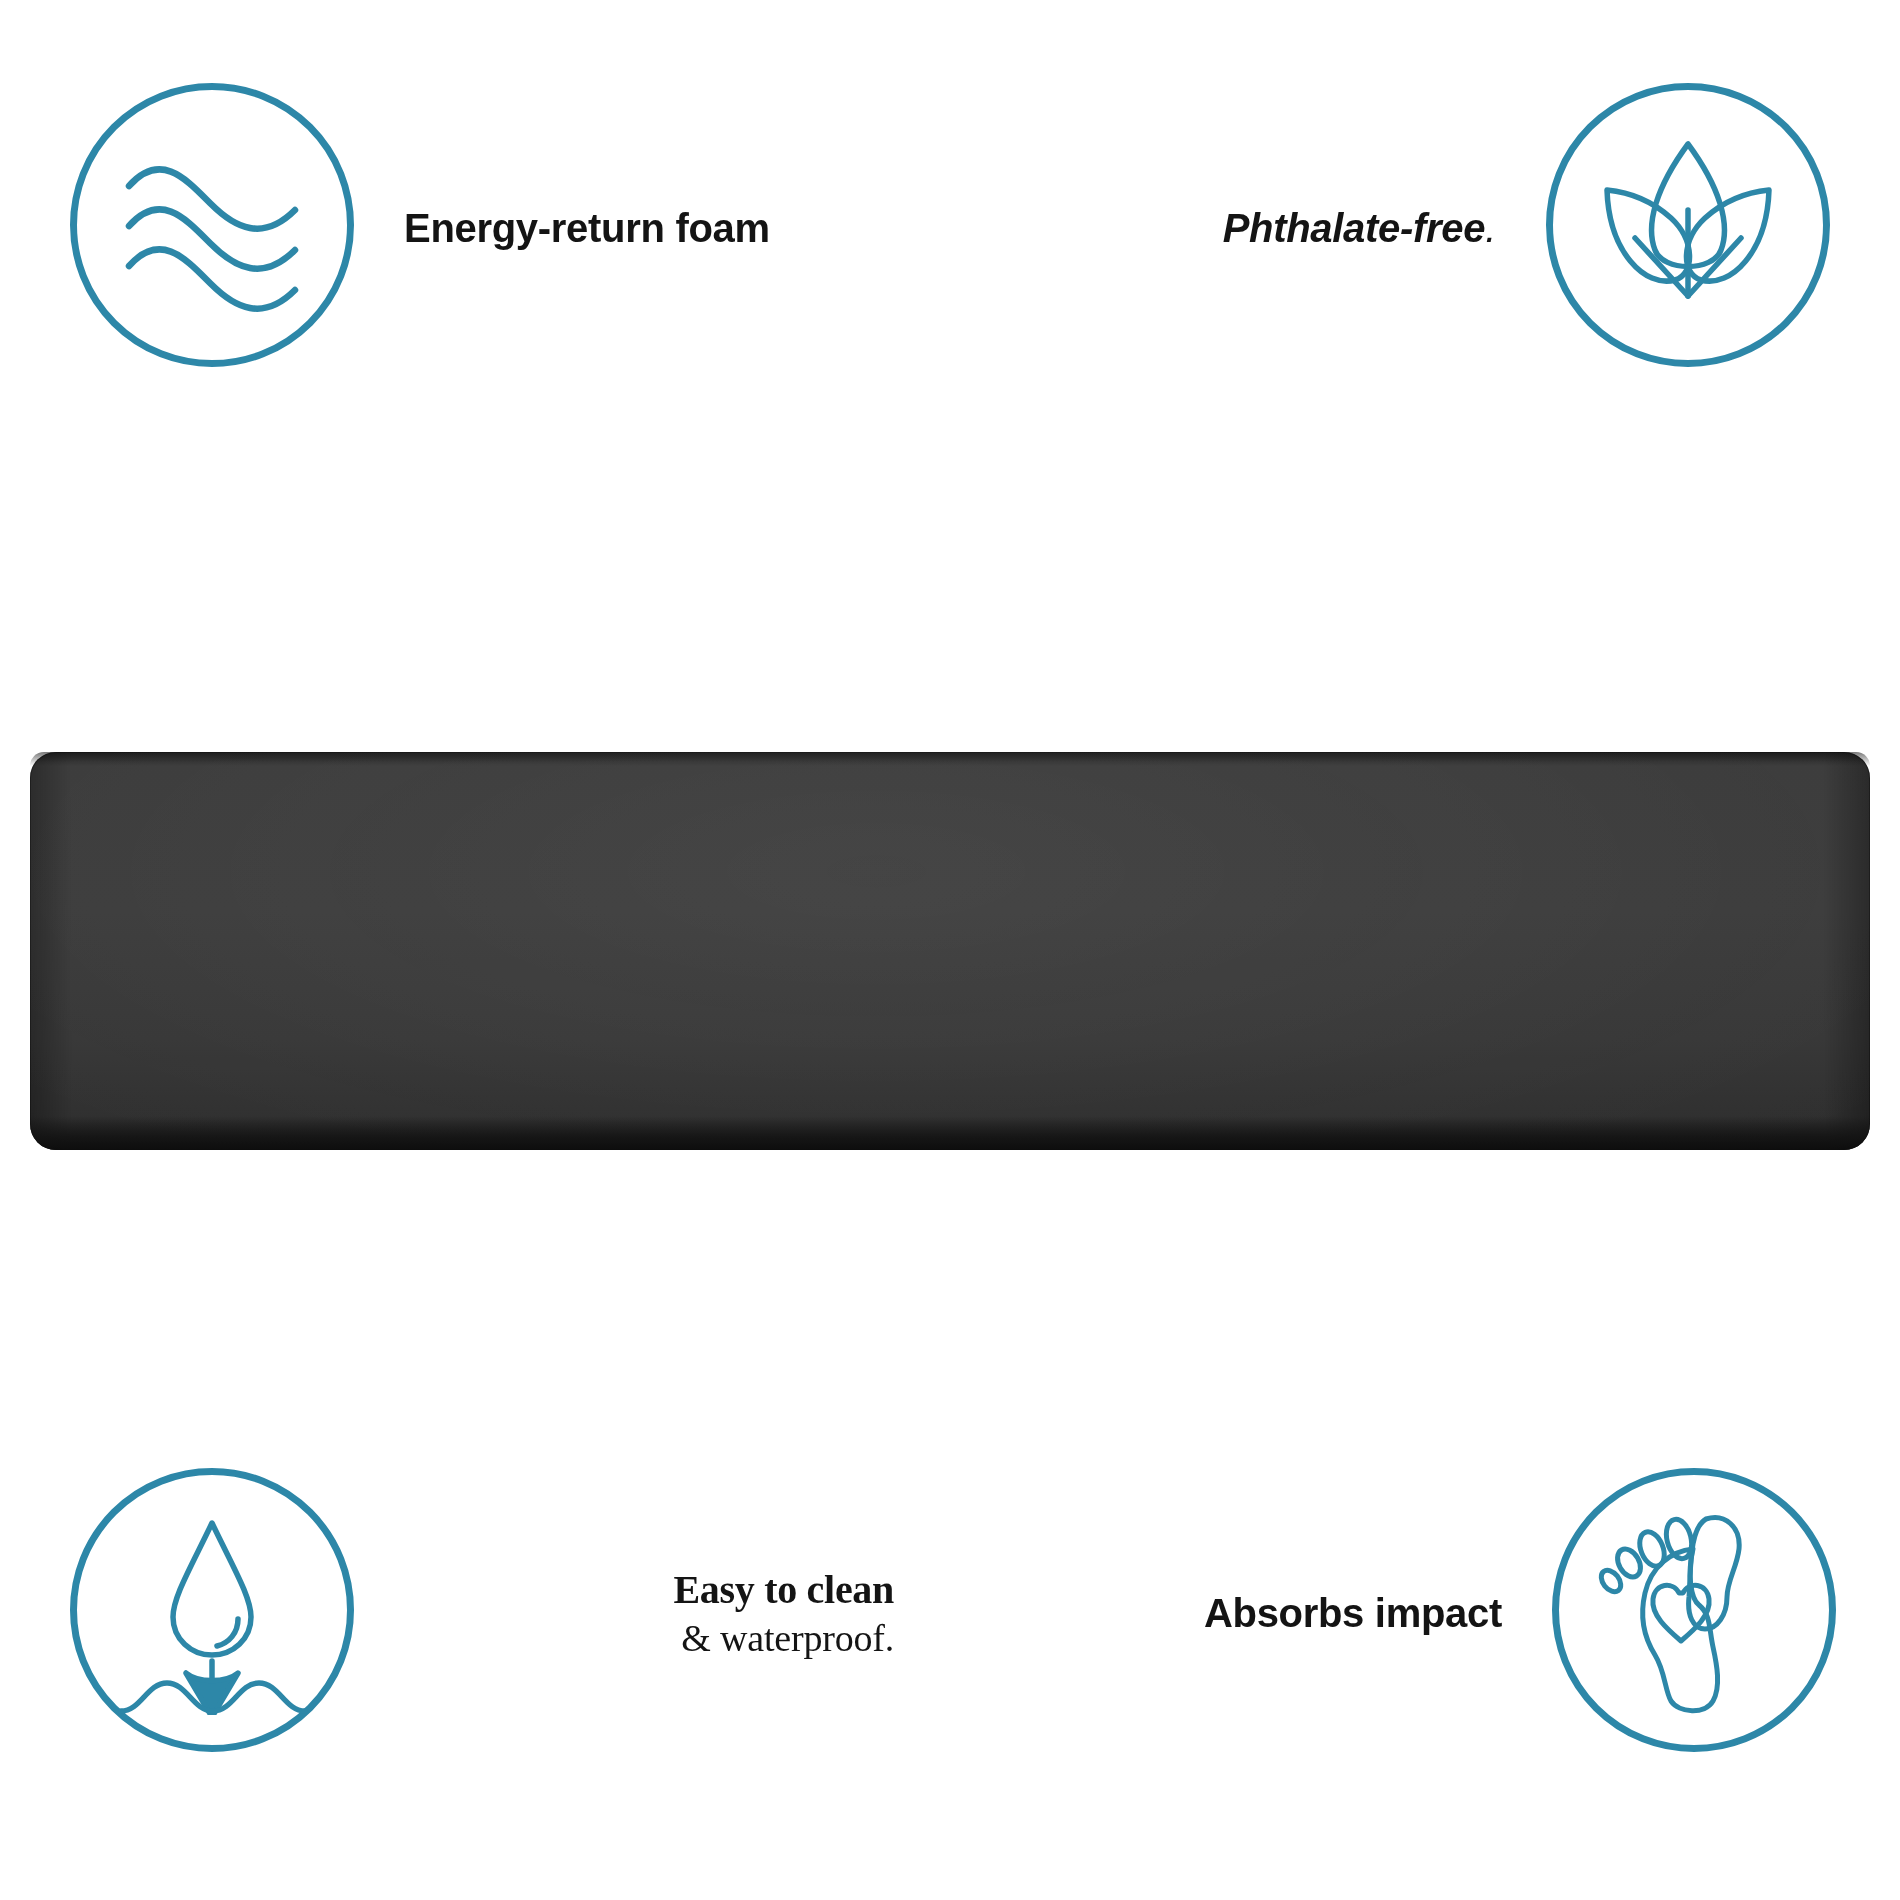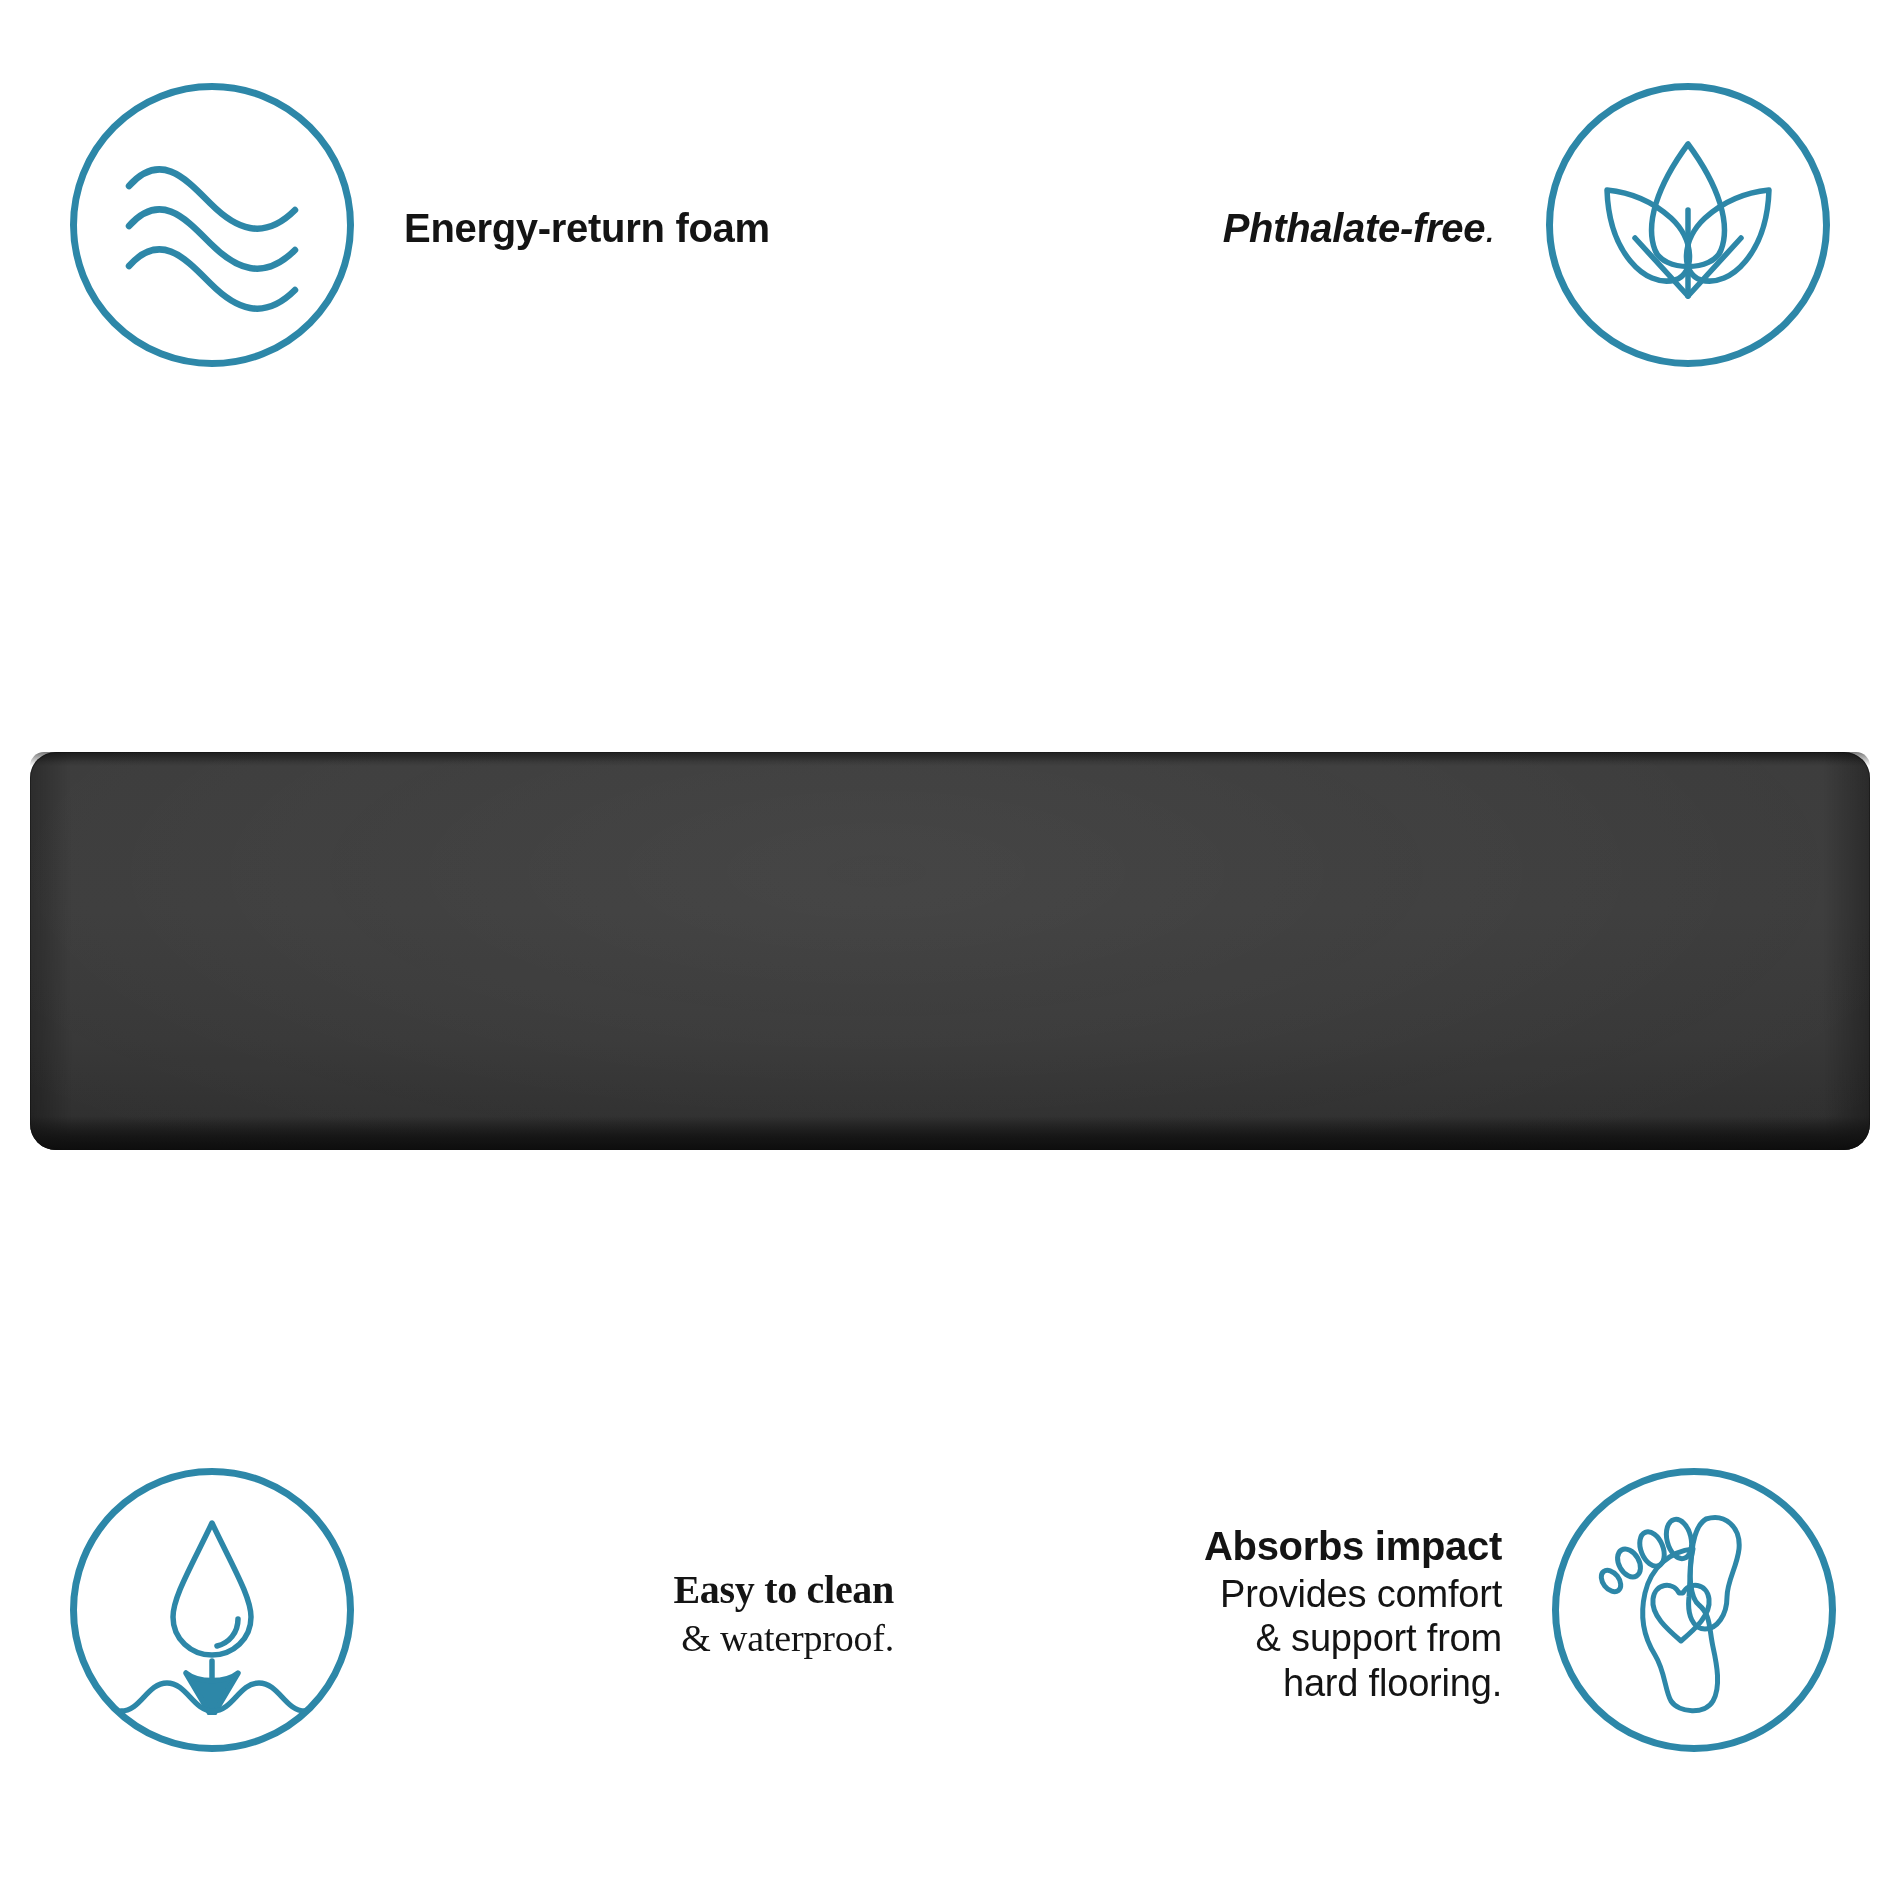--- a/index.html
+++ b/index.html
@@ -216,25 +216,20 @@
           <ellipse cx="63" cy="44" rx="11" ry="18" transform="rotate(-22 63 44)"></ellipse>
           <ellipse cx="40" cy="58" rx="10" ry="15" transform="rotate(-30 40 58)"></ellipse>
           <ellipse cx="22" cy="76" rx="8" ry="12" transform="rotate(-38 22 76)"></ellipse>
 
           <path d="M86 86 C 80 74, 62 76, 60 92 C 58 108, 74 122, 88 134 C 102 122, 118 108, 116 92 C 114 76, 96 74, 90 86 Z" transform="translate(4,2)"></path>
         </g>
       </svg>
     </div>
     <div class="feature-text">
       <div class="feature-title">Absorbs impact</div>
-      <div class="feature-body">
-        <span>Provides comfort</span>
-        <span>&amp; support from</span>
-        <span>hard flooring.</span>
-      </div>
     </div>
   </div>
 
   <div class="mat-wrap">
     <div class="mat"></div>
     <div class="mat-top-edge"></div>
     <div class="mat-sheen"></div>
     <div class="mat-lip"></div>
   </div>
 

